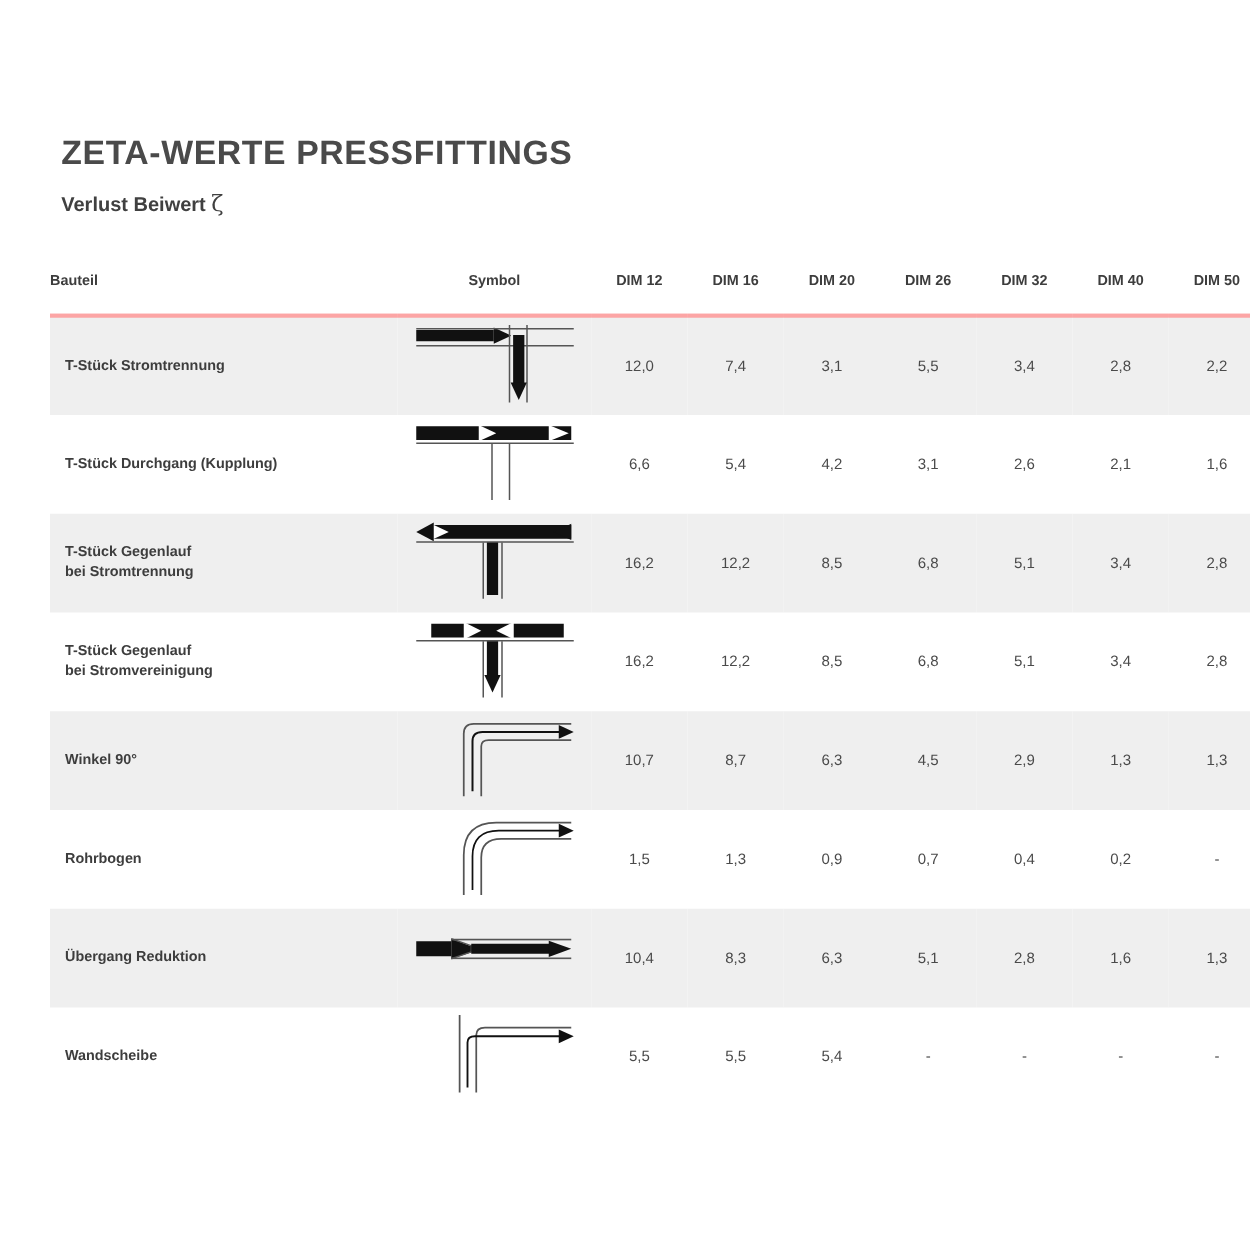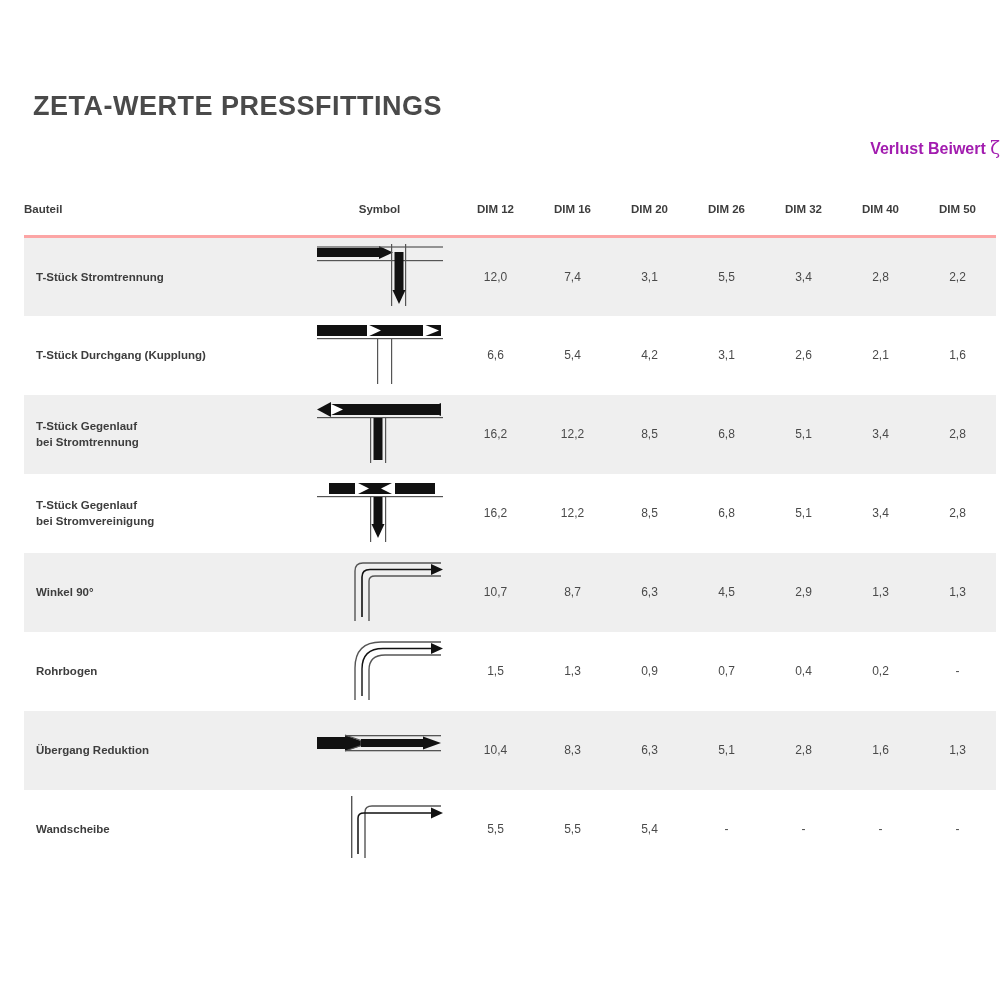--- a/index.html
+++ b/index.html
@@ -12,40 +12,39 @@
     background: #ffffff;
     font-family: "Liberation Sans", sans-serif;
     color: #3c3c3c;
     overflow: hidden;
   }
   .page {
     position: relative;
     width: 1000px;
     height: 1000px;
     box-sizing: border-box;
-    padding: 0;
+    padding: 16px;
   }
   .header {
     padding: 92px 0 0 33px;
   }
   .title {
     font-size: 27px;
     font-weight: bold;
     letter-spacing: 0.5px;
     color: #4a4a4a;
     margin: 0 0 16px 0;
     line-height: 1.1;
   }
   .subtitle {
     font-size: 16px;
     font-weight: bold;
-    color: #a21caf;
+    color: #404040;
     margin: 0;
     line-height: 1.1;
-    text-align: right;
   }
   .subtitle .zeta {
     font-family: "DejaVu Serif", serif;
     font-weight: normal;
     font-size: 18px;
   }
   table.zeta {
     margin-top: 26px;
     border-collapse: collapse;
     width: 952px;

